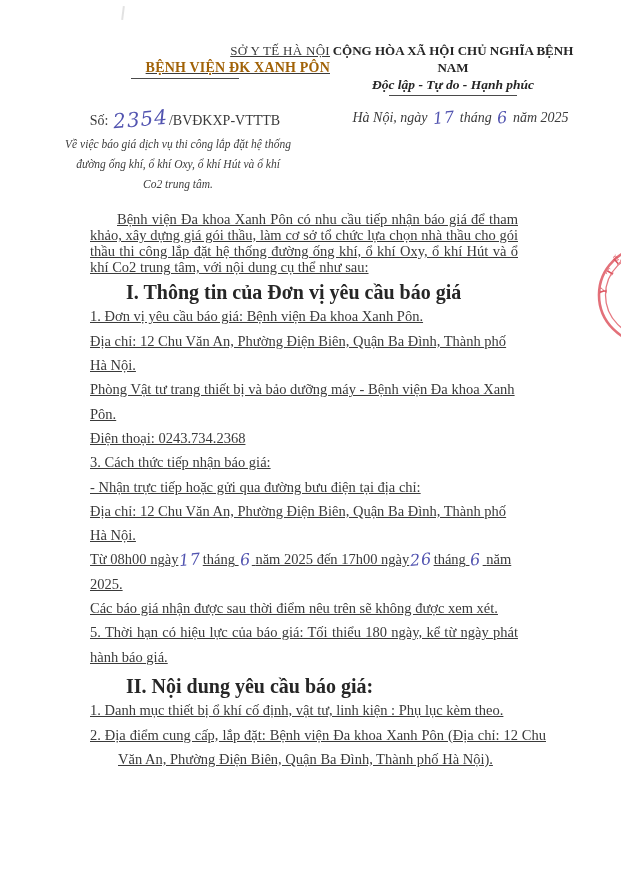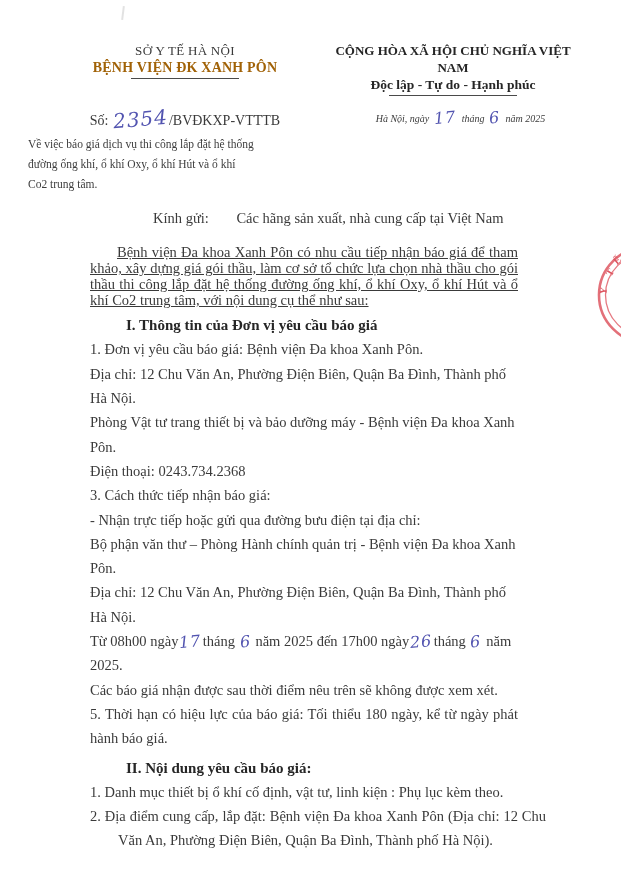--- a/index.html
+++ b/index.html
@@ -7,71 +7,71 @@
     width:621px; height:889px;
     background:#ffffff;
     font-family:"Liberation Serif","DejaVu Serif",serif;
     color:#3a3a3a;
     position:relative;
   }
   .page { position:absolute; inset:0; overflow:hidden; }
 
   
   .header-row { display:flex; padding-top:42px; }
-  .hdr-left  { width:290px; margin-left:40px; text-align:center; }
+  .hdr-left  { width:290px; margin-left:40px; text-align:right;text-decoration:underline; }
   .hdr-right { flex:1; text-align:center; padding-right:45px; }
   .org-top   { font-size:13px; line-height:17px; letter-spacing:.3px; }
   .org-name  { font-size:14px; font-weight:bold; color:#a16207; line-height:18px; letter-spacing:.2px; }
   .nat1      { font-size:13px; font-weight:bold; color:#262626; line-height:17px; }
-  .nat2      { font-size:13.5px; font-weight:bold; color:#262626; line-height:18px; }
+  .nat2      { font-size:13.5px; font-weight:bold; color:#262626; line-height:18px;font-style:italic; }
   .rule      { height:1.2px; background:#4a4a4a; margin:1px auto 0 auto; }
   .rule-left  { width:108px; }
   .rule-right { width:128px; }
 
   
   .num-row  { display:flex; margin-top:12px; }
   .num-left { width:290px; margin-left:40px; text-align:center; font-size:14px; white-space:nowrap; }
   .num-right{ flex:1; text-align:center; padding-right:30px; white-space:nowrap; }
-  .it       { font-style:italic; font-size:10px;text-align:right; }
+  .it       { font-style:italic; font-size:14px;text-align:right; }
 
   
   .hw {
     display:inline-block;
     font-family:"DejaVu Serif",serif;
     font-style:italic;
     color:#5254b0;
     transform:rotate(-5deg);
     letter-spacing:1px;
     line-height:1;
   }
   .hw-num  { font-size:20px; position:relative; top:1px; margin:0 1px; }
   .hw-date { font-size:16px; margin:0 1px; position:relative; top:1px; }
 
   
-  .subject { width:300px; margin:5px 0 0 28px; 
-             font-size:11.5px; line-height:20px; color:#3d3d3d; }
+  .subject { width:300px; margin:5px 0 0 28px; text-align:center;
+             font-size:11.5px; line-height:20px; color:#3d3d3d;font-style:italic; }
 
   
   .salutation { margin:16px 0 0 153px; font-size:14.5px; }
   .sal-label  { margin-right:24px; }
 
   
   .intro {
     width:428px; margin:17px 10px 0 90px;
     font-size:14.5px; line-height:16px;
     text-align:justify; text-indent:27px;text-decoration:underline;
   }
   .sec-heading {
     margin:5px 0 0 126px;
-    font-size:15px; font-weight:bold; color:#262626;
+    font-size:20px; font-weight:bold; color:#262626;
     line-height:24.3px;
   }
   .line {
     width:428px; margin-left:90px;
-    font-size:14.5px; line-height:24.3px;
+    font-size:14.5px; line-height:24.3px;text-decoration:underline;
   }
   .just { text-align:justify; }
   .hang { padding-left:28px; text-indent:-28px; }
 
   
   .stamp { position:absolute; left:585px; top:233px; width:124px; height:124px; }
 
   
   .artifact { position:absolute; left:122px; top:6px; width:2px; height:14px;
               background:#cfcfcf; opacity:.6; transform:rotate(7deg); }
@@ -83,21 +83,21 @@
 
   <div class="artifact"></div>
 
   <div class="header-row">
     <div class="hdr-left">
       <div class="org-top">SỞ Y TẾ HÀ NỘI</div>
       <div class="org-name">BỆNH VIỆN ĐK XANH PÔN</div>
       <div class="rule rule-left"></div>
     </div>
     <div class="hdr-right">
-      <div class="nat1">CỘNG HÒA XÃ HỘI CHỦ NGHĨA VIỆT NAM</div>
+      <div class="nat1">CỘNG HÒA XÃ HỘI CHỦ NGHĨA BỆNH NAM</div>
       <div class="nat2">Độc lập - Tự do - Hạnh phúc</div>
       <div class="rule rule-right"></div>
     </div>
   </div>
 
   <div class="num-row">
     <div class="num-left">
       <span>Số:</span>
       <span class="hw hw-num">2354</span><span>/BVĐKXP-VTTTB</span>
     </div>
@@ -109,36 +109,31 @@
       <span class="it">năm 2025</span>
     </div>
   </div>
 
   <div class="subject">
     <div>Về việc báo giá dịch vụ thi công lắp đặt hệ thống</div>
     <div>đường ống khí, ổ khí Oxy, ổ khí Hút và ổ khí</div>
     <div>Co2 trung tâm.</div>
   </div>
 
-  <div class="salutation">
-    <span class="sal-label">Kính gửi:</span>
-    <span>Các hãng sản xuất, nhà cung cấp tại Việt Nam</span>
-  </div>
 
   <p class="intro">Bệnh viện Đa khoa Xanh Pôn có nhu cầu tiếp nhận báo giá để tham khảo, xây dựng giá gói thầu, làm cơ sở tổ chức lựa chọn nhà thầu cho gói thầu thi công lắp đặt hệ thống đường ống khí, ổ khí Oxy, ổ khí Hút và ổ khí Co2 trung tâm, với nội dung cụ thể như sau:</p>
 
   <div class="sec-heading">I. Thông tin của Đơn vị yêu cầu báo giá</div>
 
   <div class="line">1. Đơn vị yêu cầu báo giá: Bệnh viện Đa khoa Xanh Pôn.</div>
   <div class="line">Địa chỉ: 12 Chu Văn An, Phường Điện Biên, Quận Ba Đình, Thành phố Hà Nội.</div>
   <div class="line">Phòng Vật tư trang thiết bị và bảo dưỡng máy - Bệnh viện Đa khoa Xanh Pôn.</div>
   <div class="line">Điện thoại: 0243.734.2368</div>
   <div class="line">3. Cách thức tiếp nhận báo giá:</div>
   <div class="line">- Nhận trực tiếp hoặc gửi qua đường bưu điện tại địa chỉ:</div>
-  <div class="line">Bộ phận văn thư – Phòng Hành chính quản trị - Bệnh viện Đa khoa Xanh Pôn.</div>
   <div class="line">Địa chỉ: 12 Chu Văn An, Phường Điện Biên, Quận Ba Đình, Thành phố Hà Nội.</div>
 
   <div class="line">
     <span>Từ 08h00 ngày</span><span class="hw hw-date">17</span><span>tháng</span>
     <span class="hw hw-date">6</span>
     <span>năm 2025 đến 17h00 ngày</span><span class="hw hw-date">26</span><span>tháng</span>
     <span class="hw hw-date">6</span>
     <span>năm 2025.</span>
   </div>
 

